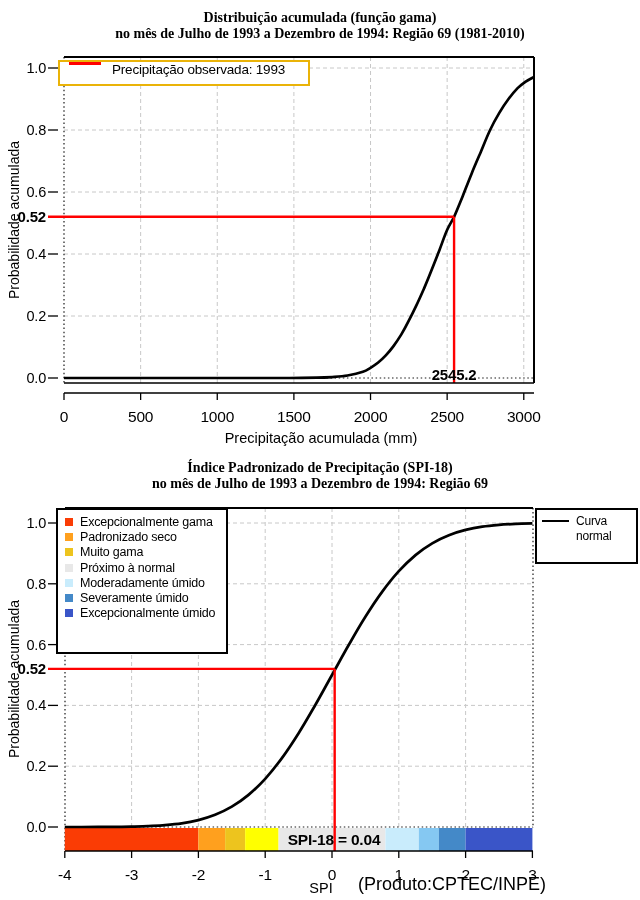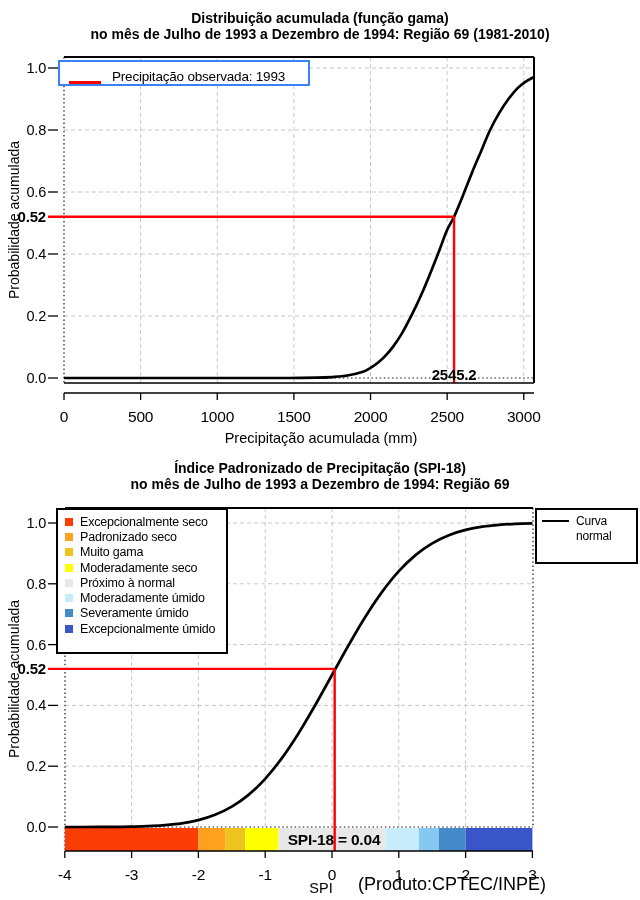--- a/index.html
+++ b/index.html
@@ -1,27 +1,27 @@
 <!DOCTYPE html>
 <html><head>
 <meta charset="utf-8">
 <style>
   html,body{margin:0;padding:0;background:#fff;}
   .page{position:relative;width:640px;height:900px;background:#fff;overflow:hidden;
         font-family:"Liberation Sans",sans-serif;color:#000;}
   .chart{position:absolute;left:0;width:640px;height:450px;}
   .chart svg.plot{position:absolute;left:0;top:0;z-index:1;}
   .titles{position:absolute;top:10px;left:0;width:640px;text-align:center;
-          font-weight:bold;font-size:14px;line-height:16px;z-index:2;}
+          font-weight:bold;font-size:14px;line-height:16px;z-index:2;font-family:Liberation Serif, serif;}
   .ylab{position:absolute;left:14px;white-space:nowrap;font-size:14px;
         transform:translate(-50%,-50%) rotate(-90deg);z-index:2;}
   .xlab{position:absolute;top:430px;left:0;width:598px;text-align:center;font-size:14.5px;z-index:2;padding-left:22px;}
   .credit{position:absolute;top:424px;left:0;width:546px;text-align:right;font-size:18px;z-index:2;}
-  .leg0{position:absolute;left:58px;top:60px;width:252px;height:26px;border:2px solid #3b82f6;
-        background:#fff;display:flex;align-items:flex-end;z-index:3;box-sizing:border-box;}
+  .leg0{position:absolute;left:58px;top:60px;width:252px;height:26px;border:2px solid #eab308;
+        background:#fff;display:flex;align-items:flex-start;z-index:3;box-sizing:border-box;}
   .leg0 .sample{display:inline-block;width:32px;border-top:3px solid #f00;margin-left:9px;}
   .leg0 .ltext{margin-left:11px;font-size:13.5px;letter-spacing:-.2px;}
   .catleg{position:absolute;left:56px;top:58px;width:172px;height:146px;border:2px solid #000;
           background:#fff;z-index:3;box-sizing:border-box;padding:4px 0 0 7px;}
   .catrow{display:flex;align-items:center;height:15.3px;}
   .catrow .sw{width:8px;height:8px;flex:0 0 8px;}
   .catrow .ct{margin-left:7px;font-size:12.5px;letter-spacing:-.2px;white-space:nowrap;}
   .rleg{position:absolute;left:535px;top:58px;width:103px;height:56px;border:2px solid #000;
         background:#fff;z-index:3;box-sizing:border-box;padding:4px 0 4px 5px;font-size:12px;}
   .rrow{display:flex;align-items:flex-start;margin-bottom:1px;}
@@ -159,33 +159,29 @@
         <text x="46" y="199.6" font-size="14.5" text-anchor="end" font-weight="normal" fill="#000" letter-spacing="-0.2">0.6</text>
         <line x1="48" y1="133.79999999999998" x2="58" y2="133.79999999999998" stroke="#000" stroke-width="1.3"></line>
         <text x="46" y="138.79999999999998" font-size="14.5" text-anchor="end" font-weight="normal" fill="#000" letter-spacing="-0.2">0.8</text>
         <line x1="48" y1="73" x2="58" y2="73" stroke="#000" stroke-width="1.3"></line>
         <text x="46" y="78" font-size="14.5" text-anchor="end" font-weight="normal" fill="#000" letter-spacing="-0.2">1.0</text>
         <text x="46" y="223.92" font-size="15" text-anchor="end" font-weight="bold" fill="#6a6a6a" letter-spacing="-0.2">0.52</text>
       </svg>
     <div class="catleg" id="catleg">
         <div class="catrow">
           <span class="sw" style="background: rgb(250, 60, 5);"></span>
-          <span class="ct">Excepcionalmente seco</span>
+          <span class="ct">Excepcionalmente gama</span>
         </div>
         <div class="catrow">
           <span class="sw" style="background: rgb(255, 160, 30);"></span>
           <span class="ct">Padronizado seco</span>
         </div>
         <div class="catrow">
           <span class="sw" style="background: rgb(237, 196, 30);"></span>
           <span class="ct">Muito gama</span>
-        </div>
-        <div class="catrow">
-          <span class="sw" style="background: rgb(255, 255, 0);"></span>
-          <span class="ct">Moderadamente seco</span>
         </div>
         <div class="catrow">
           <span class="sw" style="background: rgb(232, 232, 232);"></span>
           <span class="ct">Próximo à normal</span>
         </div>
         <div class="catrow">
           <span class="sw" style="background: rgb(201, 236, 252);"></span>
           <span class="ct">Moderadamente úmido</span>
         </div>
         <div class="catrow">

